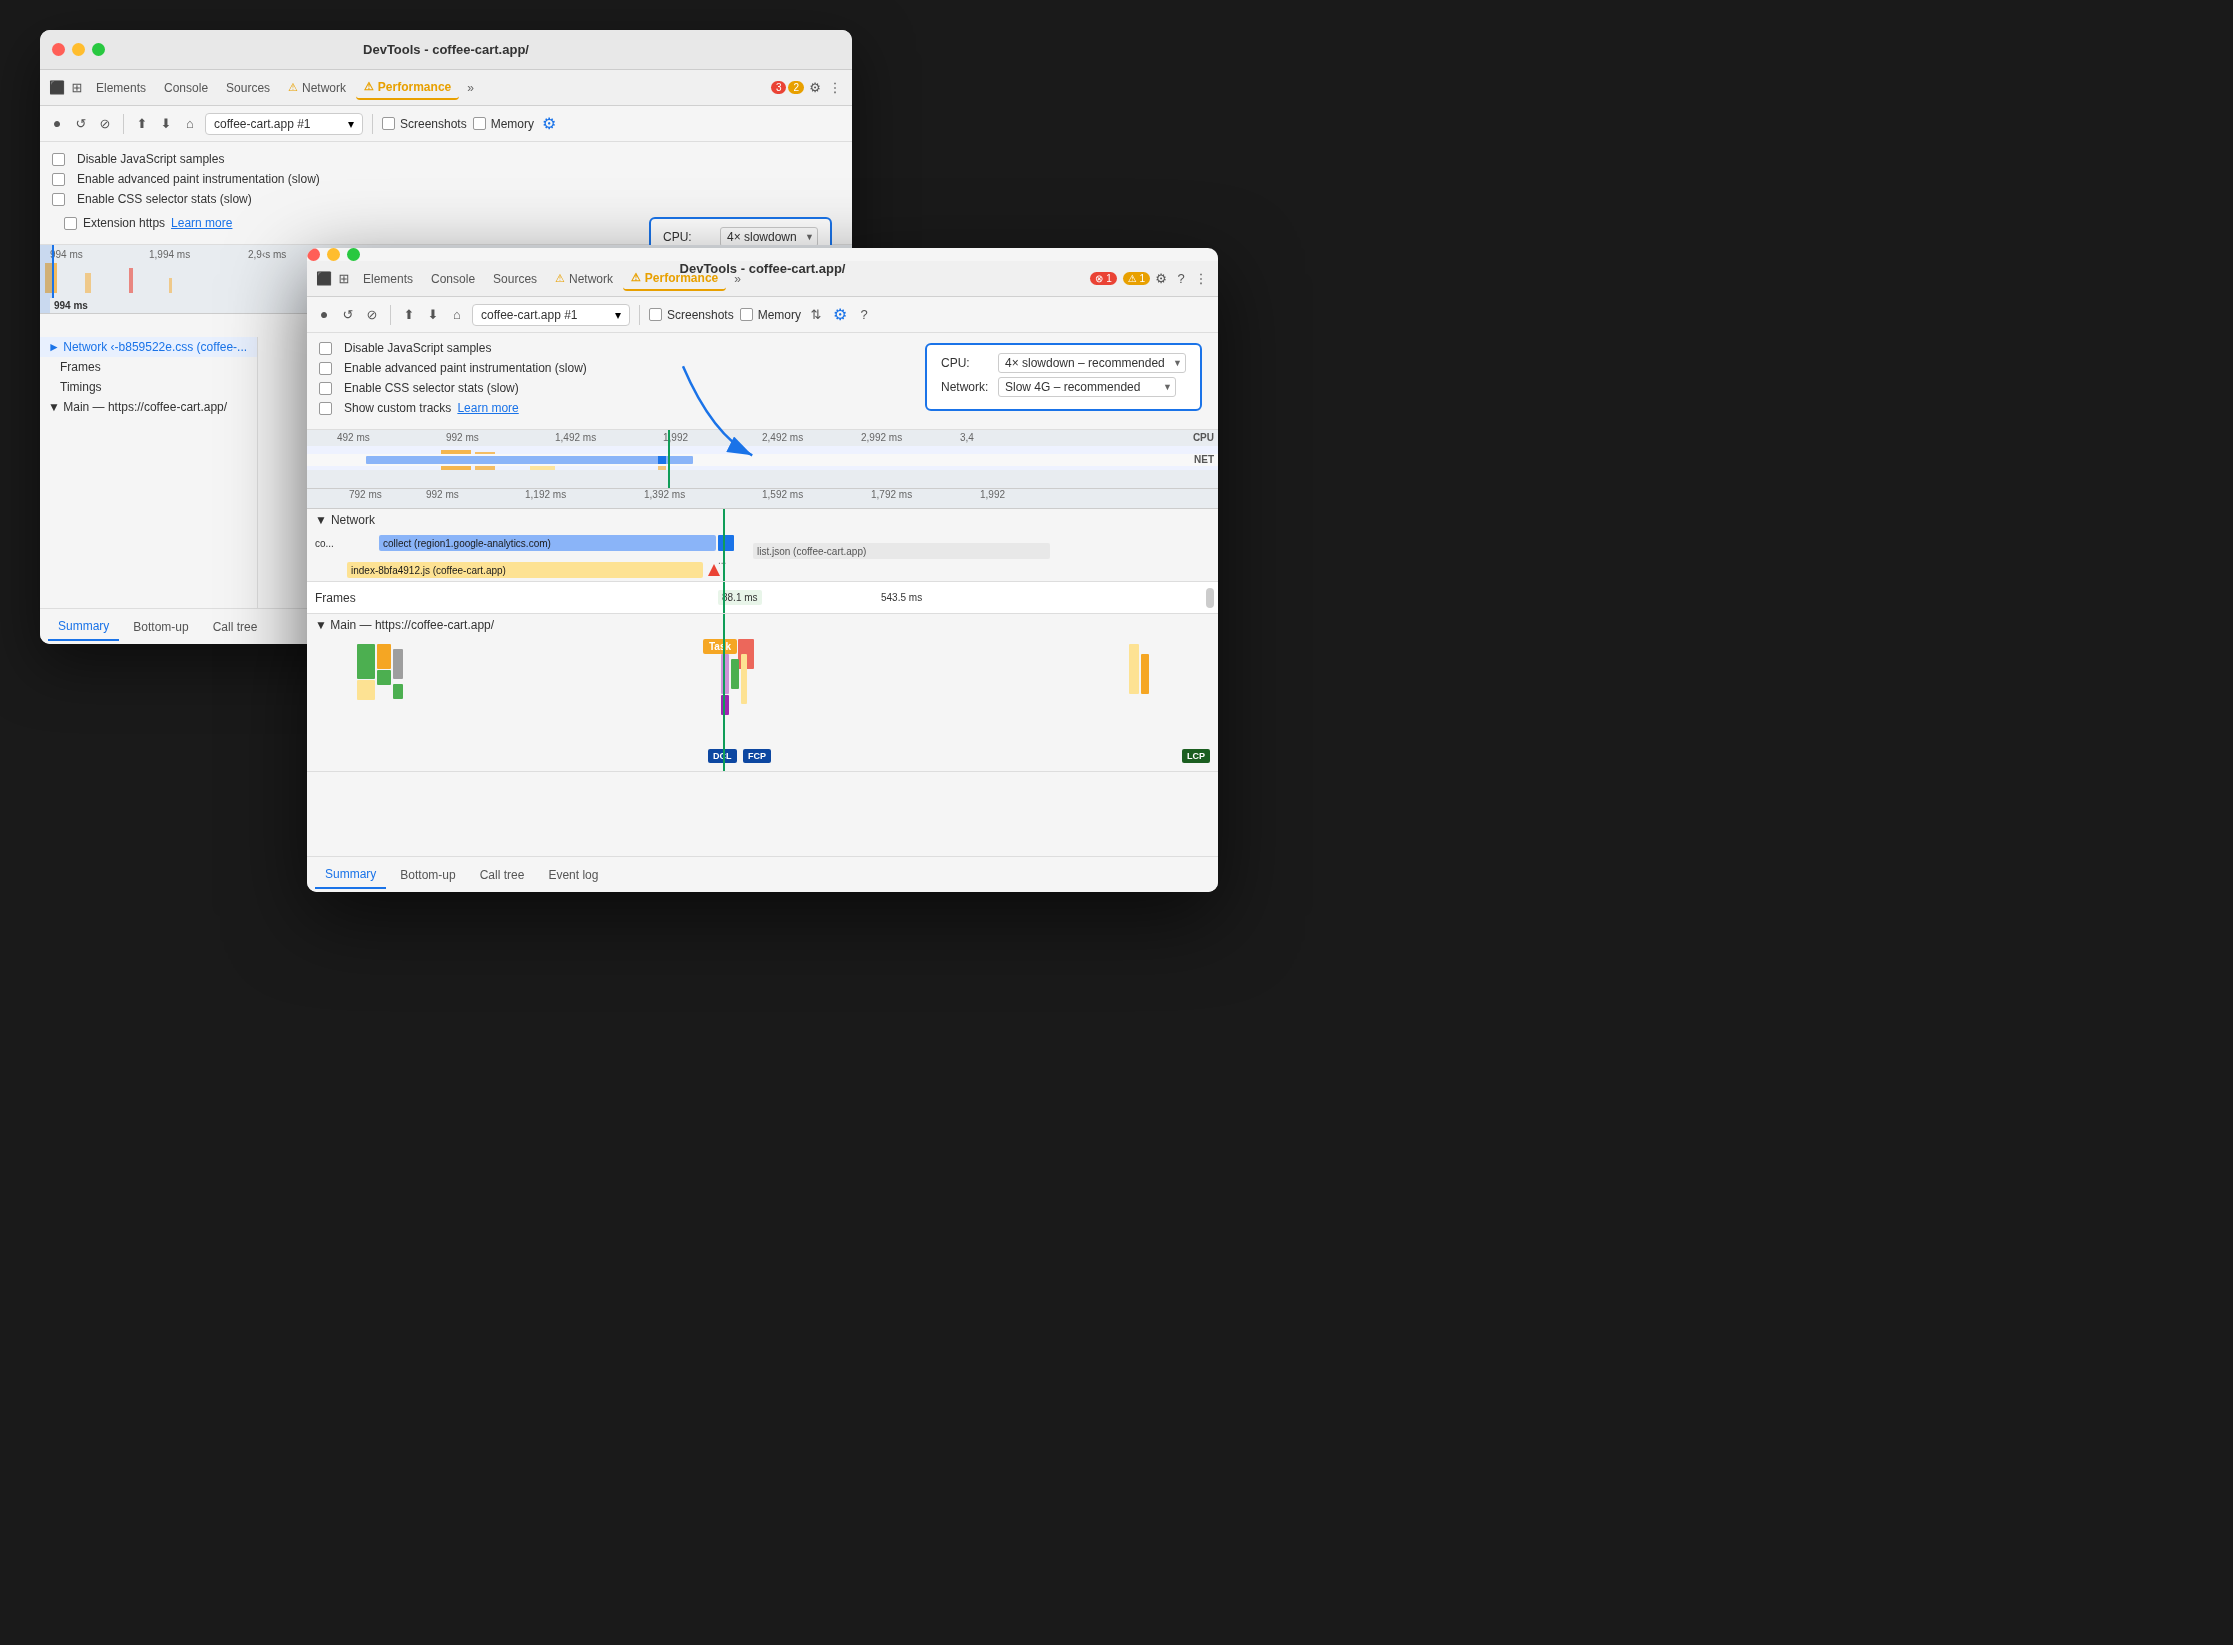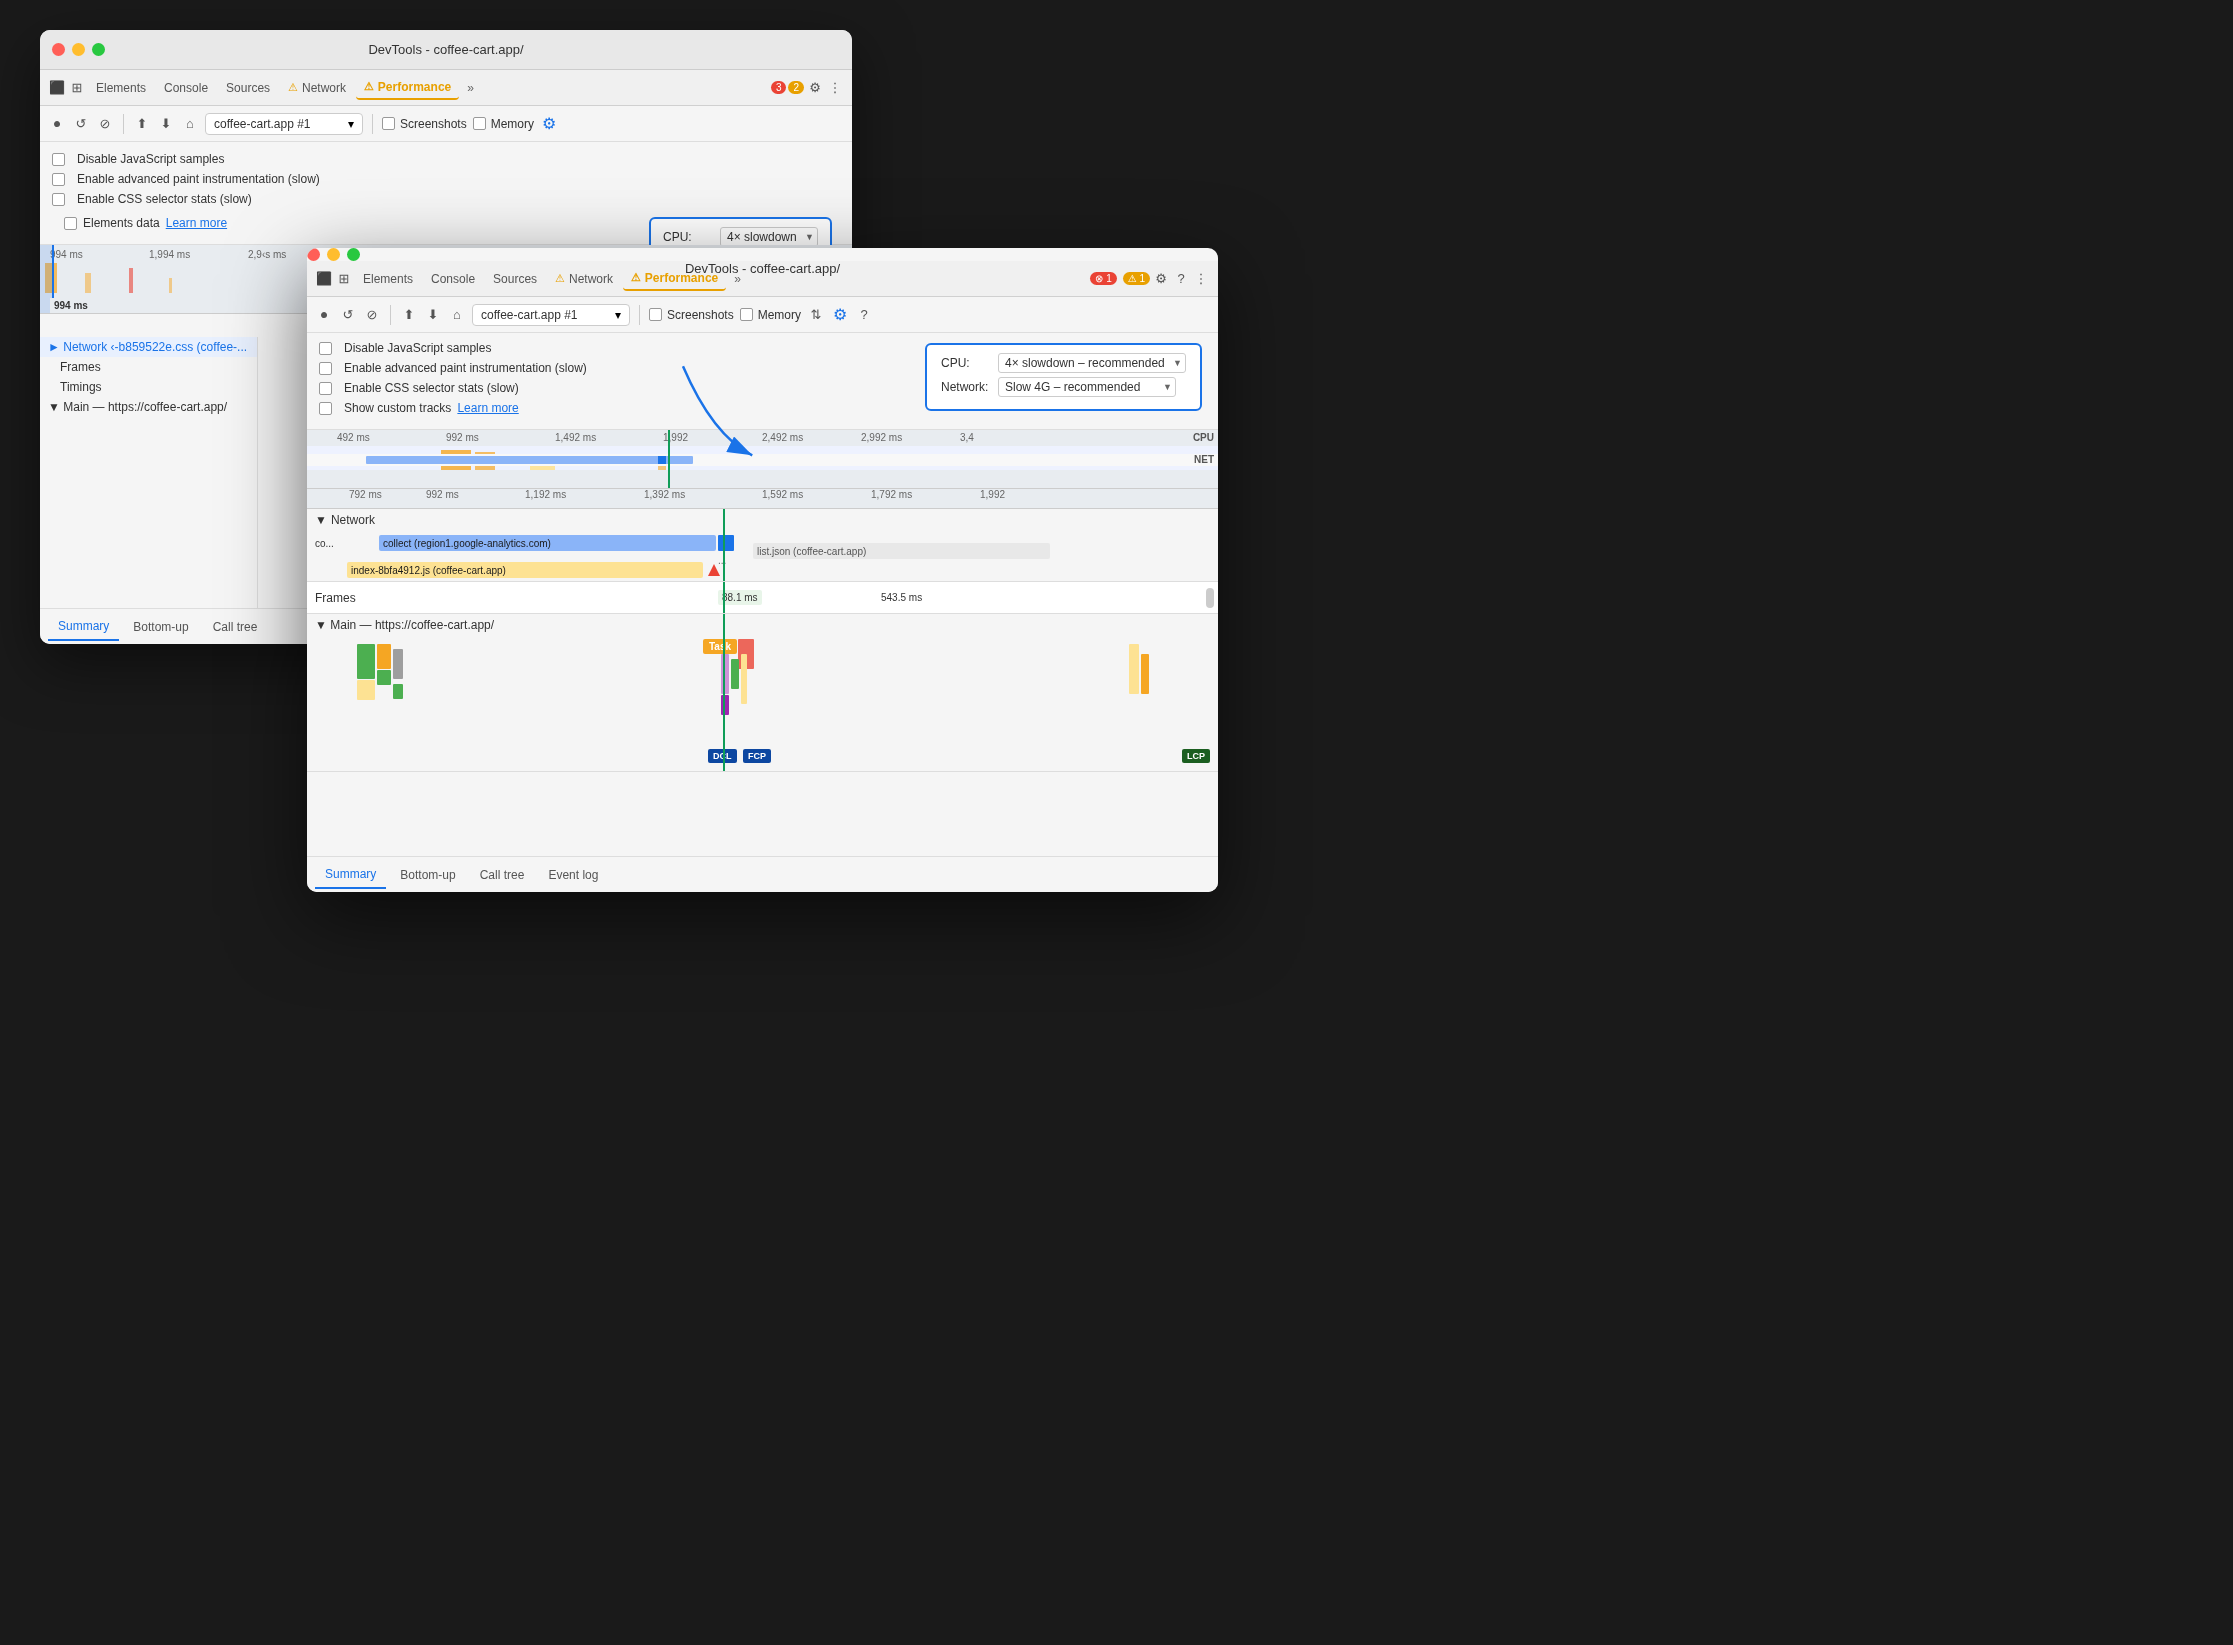--- a/index.html
+++ b/index.html
@@ -44,21 +44,21 @@
       border-radius: 50%;
     }
     .tl-red { background: #ff5f57; }
     .tl-yellow { background: #ffbd2e; }
     .tl-green { background: #28c840; }
     .title-bar .title {
       position: absolute;
       left: 50%;
       transform: translateX(-50%);
       font-size: 13px;
-      font-weight: 400;
+      font-weight: 700;
       color: #333;
     }
 
     
     .tab-bar {
       display: flex;
       align-items: center;
       background: #f0f0f0;
       padding: 0 8px;
       height: 36px;
@@ -358,21 +358,21 @@
     <div class="settings-row">
       <div class="cb-box"></div>
       <span style="margin-left:6px;">Enable advanced paint instrumentation (slow)</span>
     </div>
     <div class="settings-row">
       <div class="cb-box"></div>
       <span style="margin-left:6px;">Enable CSS selector stats (slow)</span>
     </div>
     <div class="ext-data-row">
       <div class="cb-box"></div>
-      <span style="margin-left:6px;">Elements data</span>
+      <span style="margin-left:6px;">Extension https</span>
       <span class="link" style="margin-left:6px;">Learn more</span>
     </div>
 
     <div class="throttle-box">
       <div class="throttle-row">
         <span class="throttle-label">CPU:</span>
         <div class="throttle-select-wrapper">
           <select class="throttle-select">
             <option>4× slowdown</option>
           </select>

